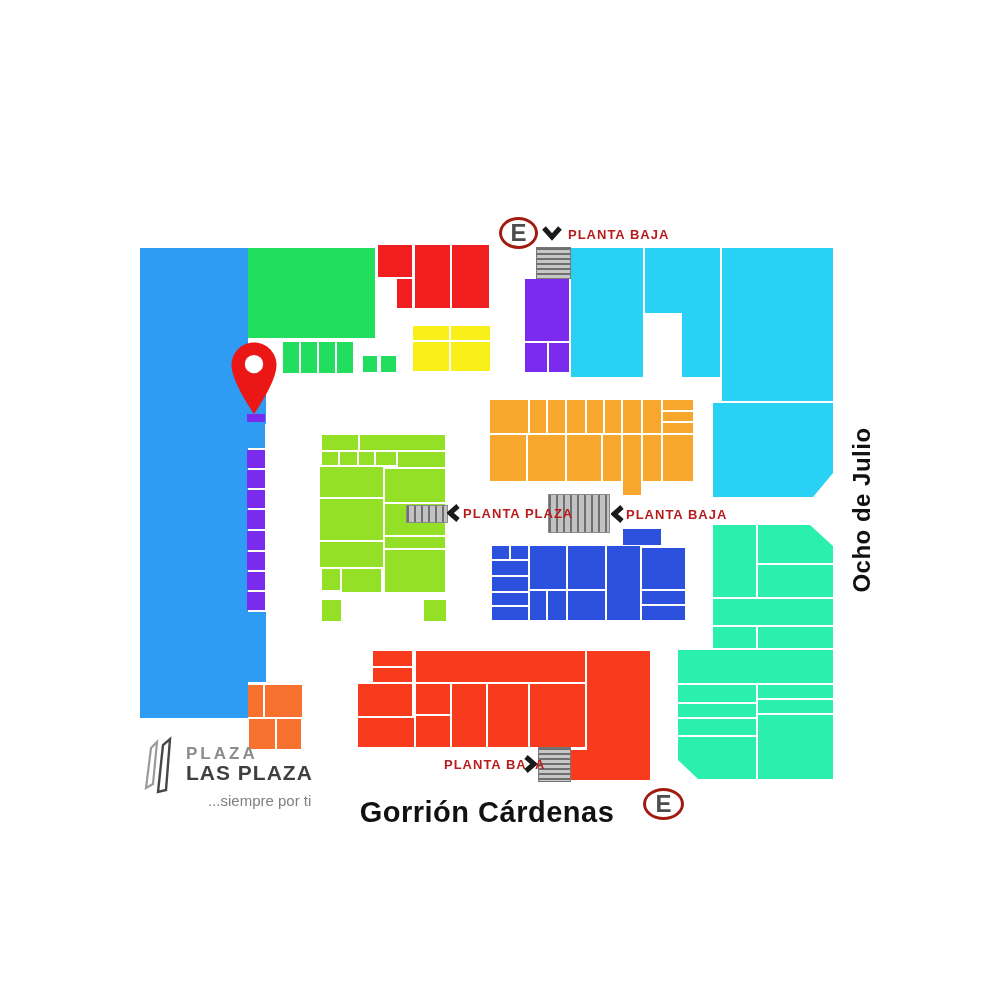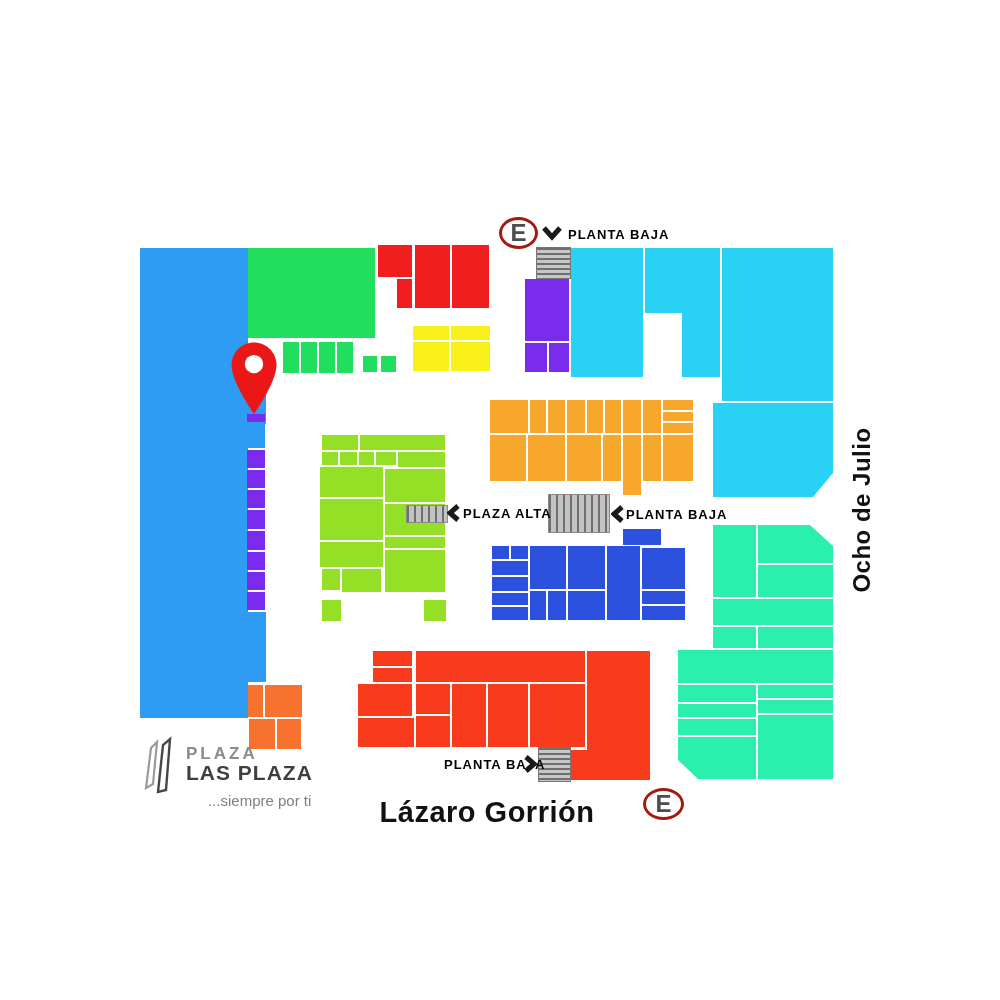--- a/index.html
+++ b/index.html
@@ -5,21 +5,21 @@
   html,body{margin:0;padding:0;background:#ffffff;}
   #canvas{position:relative;width:1000px;height:1000px;background:#ffffff;overflow:hidden;
           font-family:"Liberation Sans",sans-serif;}
   .blk{position:absolute;}
   .stairs-h{background:repeating-linear-gradient(180deg,#6f6f6f 0 2px,#c7c7c7 2px 5px);border:1px solid #777;}
   .stairs-v{background:#c2c2c2;background-image:repeating-linear-gradient(90deg,#6f6f6f 0 2px,#c2c2c2 2px 7px);border:1px solid #8a8a8a;}
   .street{position:absolute;font-weight:bold;color:#111;white-space:nowrap;letter-spacing:0.5px;}
   #street-top{font-size:30px;transform:translate(-50%,-50%);}
   #street-bottom{font-size:29px;transform:translate(-50%,-50%);}
   #street-right{font-size:24px;transform:translate(-50%,-50%) rotate(-90deg);}
-  .floor-label{position:absolute;font-size:13px;font-weight:bold;color:#000000;letter-spacing:1px;white-space:nowrap;}
+  .floor-label{position:absolute;font-size:13px;font-weight:bold;color:#b91c1c;letter-spacing:1px;white-space:nowrap;}
   .e-marker{position:absolute;border:3px solid #A21B10;border-radius:50%;display:flex;align-items:center;justify-content:center;
             font-weight:bold;color:#4d4d4d;background:#fff;}
   .chev{position:absolute;}
   .logo{position:absolute;left:140px;top:734px;width:190px;height:80px;}
   .logo-plaza{position:absolute;left:46px;top:10px;font-size:17px;letter-spacing:3px;color:#8c8c8c;font-weight:bold;}
   .logo-name{position:absolute;left:46px;top:27px;font-size:21px;letter-spacing:1px;color:#3f3f3f;font-weight:bold;}
   .logo-tagline{position:absolute;left:68px;top:58px;font-size:15px;color:#7f7f7f;}
   #pin{position:absolute;left:227px;top:337px;width:54px;height:83px;}
 </style>
 </head>
@@ -143,39 +143,39 @@
       <div class="blk" style="left: 678px; top: 704px; width: 78px; height: 13px; background: rgb(43, 239, 173);"></div>
       <div class="blk" style="left: 678px; top: 719px; width: 78px; height: 16px; background: rgb(43, 239, 173);"></div>
       <div class="blk" style="left: 678px; top: 737px; width: 78px; height: 42px; background: rgb(43, 239, 173); clip-path: polygon(0px 0px, 78px 0px, 78px 42px, 20px 42px, 0px 23px);"></div>
       <div class="blk" style="left: 758px; top: 715px; width: 75px; height: 64px; background: rgb(43, 239, 173);"></div>
       <div class="blk" style="left: 248px; top: 685px; width: 15px; height: 32px; background: rgb(247, 114, 47);"></div>
       <div class="blk" style="left: 265px; top: 685px; width: 37px; height: 32px; background: rgb(247, 114, 47);"></div>
       <div class="blk" style="left: 249px; top: 719px; width: 26px; height: 30px; background: rgb(247, 114, 47);"></div>
       <div class="blk" style="left: 277px; top: 719px; width: 24px; height: 30px; background: rgb(247, 114, 47);"></div>
     </div>
 
-  <div class="street" id="street-bottom" style="left:487px;top:812px;">Lázaro Gorrión</div>
+  <div class="street" id="street-bottom" style="left:487px;top:812px;">Gorrión Cárdenas</div>
   <div class="street" id="street-right" style="left:862px;top:510px;">Ocho de Julio</div>
 
   <div class="e-marker" style="left:499px;top:217px;width:33px;height:26px;font-size:24px;">
     <span>E</span>
   </div>
   <div class="e-marker" style="left:643px;top:788px;width:35px;height:26px;font-size:24px;">
     <span>E</span>
   </div>
 
   <svg class="chev" style="left:541px;top:225px;" width="22" height="16" viewBox="0 0 22 16">
     <polyline points="3,3 11,12 19,3" fill="none" stroke="#1a1a1a" stroke-width="5"></polyline>
   </svg>
   <div class="floor-label" style="left:568px;top:227px;">PLANTA BAJA</div>
 
   <svg class="chev" style="left:447px;top:503px;" width="14" height="20" viewBox="0 0 14 20">
     <polyline points="11,3 3,10 11,17" fill="none" stroke="#1a1a1a" stroke-width="5"></polyline>
   </svg>
-  <div class="floor-label" style="left:463px;top:506px;">PLAZA ALTA</div>
+  <div class="floor-label" style="left:463px;top:506px;">PLANTA PLAZA</div>
 
   <svg class="chev" style="left:611px;top:504px;" width="14" height="20" viewBox="0 0 14 20">
     <polyline points="11,3 3,10 11,17" fill="none" stroke="#1a1a1a" stroke-width="5"></polyline>
   </svg>
   <div class="floor-label" style="left:626px;top:507px;">PLANTA BAJA</div>
 
   <div class="floor-label" style="left:444px;top:757px;">PLANTA BAJA</div>
   <svg class="chev" style="left:523px;top:754px;" width="14" height="20" viewBox="0 0 14 20">
     <polyline points="3,3 11,10 3,17" fill="none" stroke="#1a1a1a" stroke-width="5"></polyline>
   </svg>

